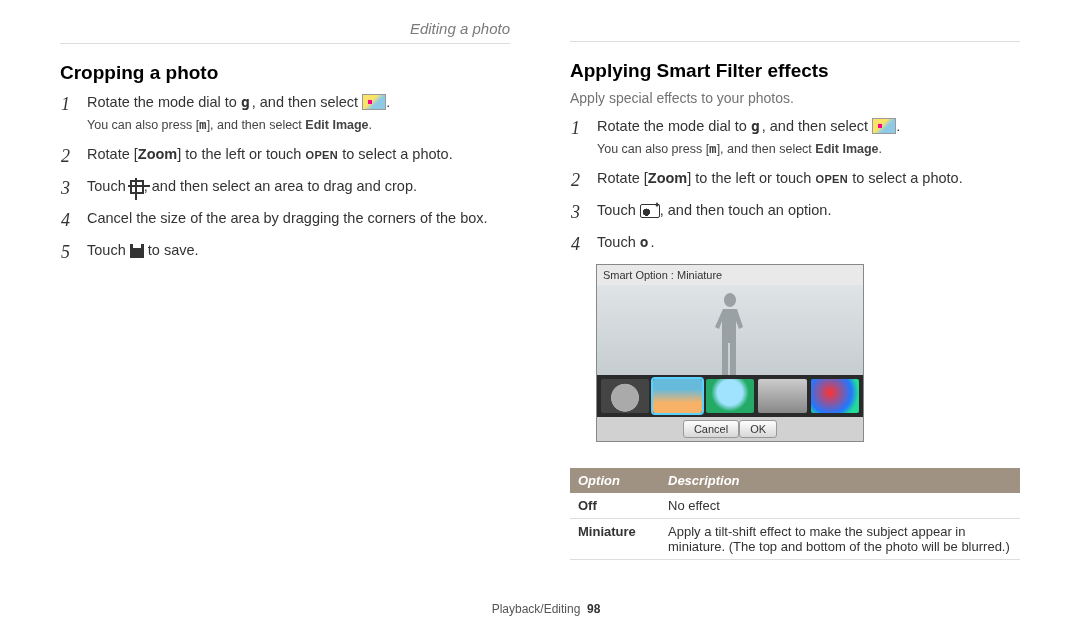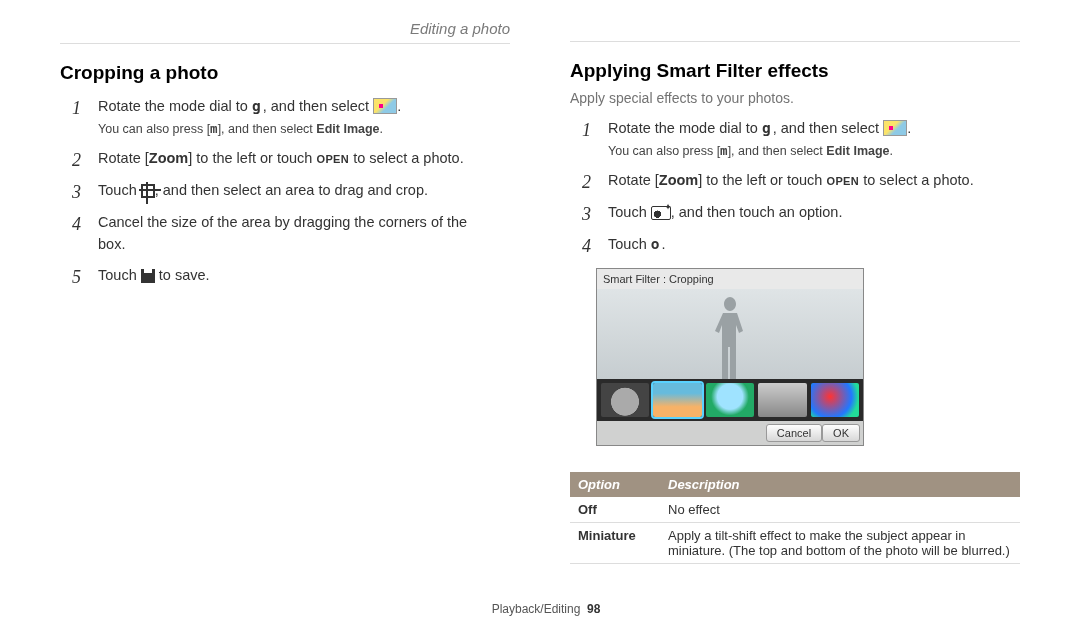--- a/index.html
+++ b/index.html
@@ -32,21 +32,21 @@
   .col { flex: 1; min-width: 0; }
   h2.section {
     color: #000000;
     font-weight: 600;
     font-size: 19px;
     margin: 0 0 8px 0;
   }
   .intro { font-size: 14px; margin: 0 0 10px 0; color: #737373; }
   ol.steps {
     list-style: none;
-    margin: 12px;
+    margin: 1px;
     padding: 0;
     counter-reset: step;
   }
   ol.steps > li {
     counter-increment: step;
     position: relative;
     padding-left: 26px;
     font-size: 14.5px;
     line-height: 1.5;
     margin-bottom: 10px;
@@ -151,21 +151,21 @@
   .thumb.sel { outline:2px solid #59d2ff; }
   .t1{background:radial-gradient(circle at 50% 55%,#aaa 45%,#444 47%);}
   .t2{background:linear-gradient(#6bd 30%,#f7b267 70%);}
   .t3{background:radial-gradient(circle at 50% 40%,#9fe3ff 40%,#2a6 60%);}
   .t4{background:linear-gradient(#ccc,#888);}
   .t5{background:radial-gradient(circle at 40% 40%,#f33,#27f 60%,#2d9 80%);}
   .shot-actions {
     display:flex;
     background:#d0d1d0;
     padding:3px;
-    justify-content:flex-end;
+    justify-content:center;
   }
   .shot-actions span {
     font-size:11px;
     padding:2px 10px;
     background:linear-gradient(#fefefe,#d7d7d7);
     border:1px solid #999;
     border-radius:3px;
   }
   
   table.opts {
@@ -247,21 +247,21 @@
       </li>
       <li>
         <span>Touch </span><span class="icon fx"></span><span>, and then touch an option.</span>
       </li>
       <li>
         <span>Touch </span><span class="mode-g">o</span><span>.</span>
       </li>
     </ol>
 
     <div class="shot">
-      <div class="shot-label">Smart Filter : Cropping</div>
+      <div class="shot-label">Smart Option : Miniature</div>
       <div class="shot-preview">
         <div class="silhouette">
           <svg viewBox="0 0 40 82" width="40" height="82">
               <path fill="#9aa1a4" d="M20 0c3 0 6 3 6 7s-3 7-6 7-6-3-6-7 3-7 6-7zm-7 16h14l6 18-4 2-3-8v54h-6V50h-2v32h-6V28l-3 8-4-2z"></path>
             </svg>
         </div>
       </div>
       <div class="filmstrip">
         <div class="thumb t1"></div>
         <div class="thumb t2 sel"></div>

